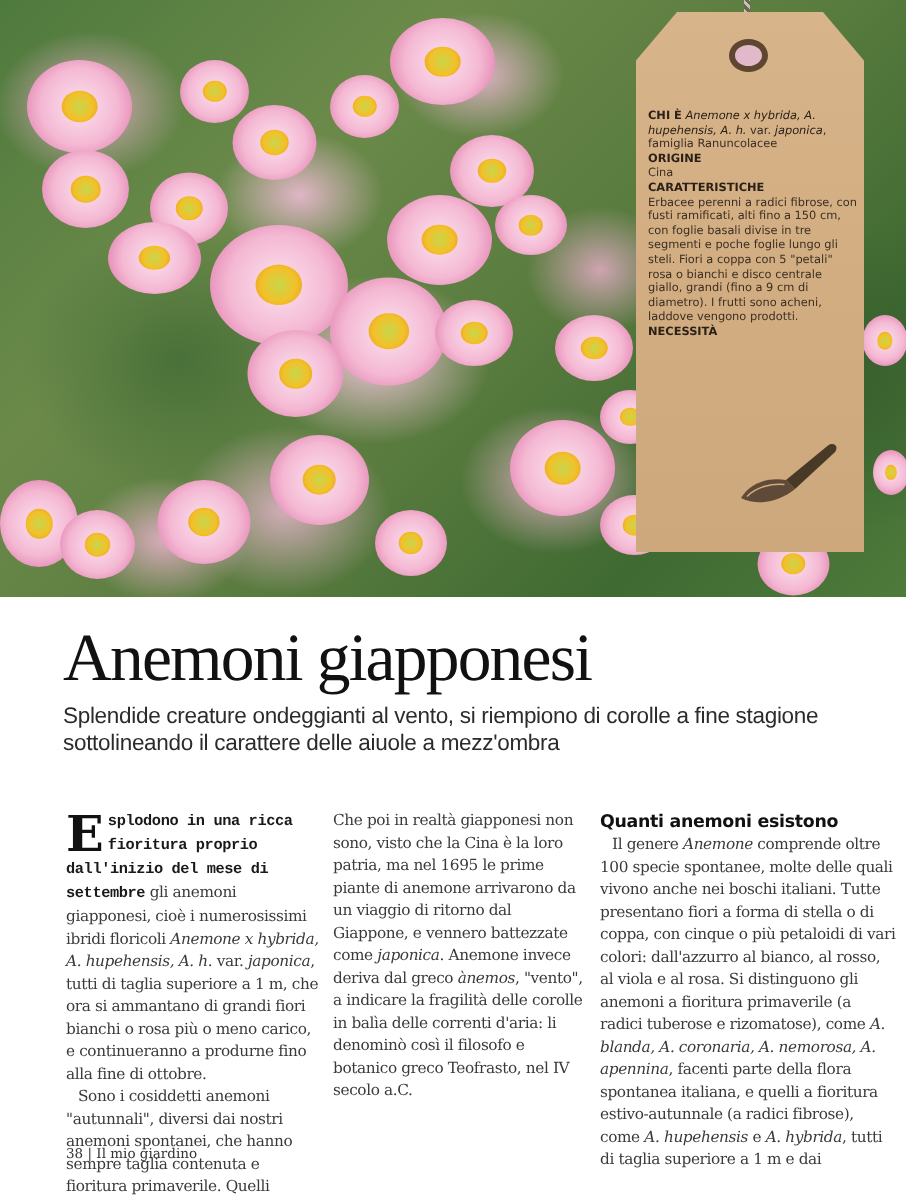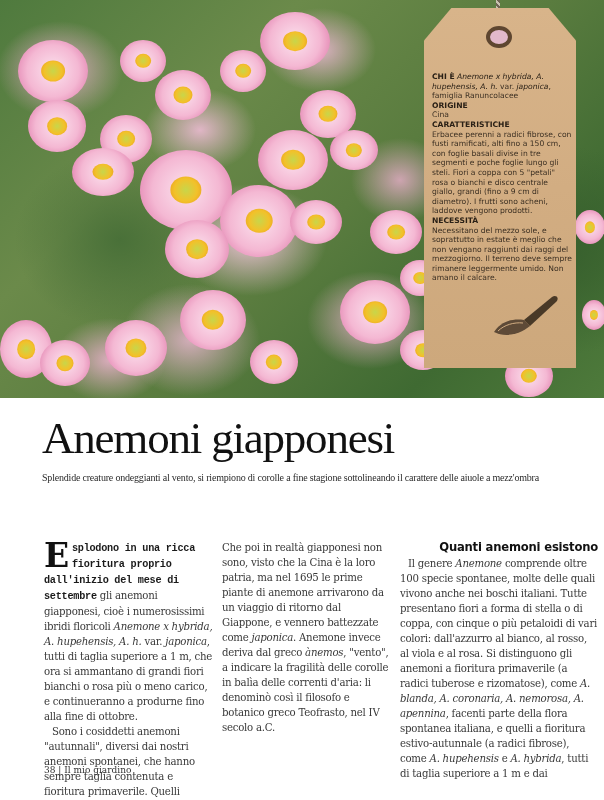--- a/index.html
+++ b/index.html
@@ -57,21 +57,21 @@
   .trowel { position: absolute; left: 490px; top: 292px; width: 72px; height: 46px; }
 
   
   .title {
     position: absolute; left: 42px; top: 412px;
     font-family: Liberation Serif, serif; font-weight: 200; font-size: 45px; letter-spacing: -1.2px;
     color: #111; line-height: 52px; transform: scaleY(1.0);
   }
   .subtitle {
     position: absolute; left: 42px; top: 469px; width: 540px;
-    font-family: Liberation Serif, serif; font-size: 10px; line-height: 18px; color: #2b2b2b;
+    font-family: Liberation Sans, sans-serif; font-size: 15px; line-height: 18px; color: #2b2b2b;
     letter-spacing: -0.2px;
   }
 
   
   .col {
     position: absolute; top: 540px; font-size: 10.2px; line-height: 15px; color: #3a3a3a;
     font-family: "DejaVu Serif", serif; letter-spacing: -0.25px;
   }
   .col1 { left: 44px; width: 170px; }
   .col2 { left: 222px; width: 168px; }
@@ -79,21 +79,21 @@
   .col p { margin: 0; }
   .col p + p { text-indent: 8px; }
   .dropcap {
     float: left; font-size: 33px; line-height: 28px; font-weight: bold; color: #111;
     margin: 2px 3px 0 0; font-family: "DejaVu Serif", serif;
   }
   .lead { font-weight: bold; color: #1a1a1a; font-family: Liberation Mono, monospace; }
   .it { font-style: italic; }
   .sec-head {
     font-family: "DejaVu Sans", sans-serif; font-weight: bold; font-size: 11.6px; color: #111;
-    line-height: 15px; margin-bottom: 1px; letter-spacing: -0.2px; text-align: right;
+    line-height: 15px; margin-bottom: 1px; letter-spacing: -0.2px;
   }
   .col3 .intro { text-indent: 8px; }
 
   .footer {
     position: absolute; left: 44px; top: 765px; font-size: 9px; color: #333;
     font-family: "DejaVu Serif", serif;
   }
 </style>
 </head>
 <body>
@@ -217,21 +217,20 @@
     <span class="bold-lead">CHI È</span>
     <span class="it">Anemone x hybrida, A. hupehensis, A. h.</span>
     <span>var.</span>
     <span class="it">japonica</span><span>, famiglia Ranuncolacee</span>
   </div>
   <span class="head">ORIGINE</span>
   <div>Cina</div>
   <span class="head">CARATTERISTICHE</span>
   <div>Erbacee perenni a radici fibrose, con fusti ramificati, alti fino a 150 cm, con foglie basali divise in tre segmenti e poche foglie lungo gli steli. Fiori a coppa con 5 "petali" rosa o bianchi e disco centrale giallo, grandi (fino a 9 cm di diametro). I frutti sono acheni, laddove vengono prodotti.</div>
   <span class="head">NECESSITÀ</span>
-  <div>Necessitano del mezzo sole, e soprattutto in estate è meglio che non vengano raggiunti dai raggi del mezzogiorno. Il terreno deve sempre rimanere leggermente umido. Non amano il calcare.</div>
 </div>
 <svg class="trowel" viewBox="0 0 72 46">
   <path d="M4 40 C10 30, 22 26, 34 28 L40 34 C30 42, 16 46, 4 40 Z" fill="#4a3a2a" opacity="0.85"></path>
   <path d="M34 28 L40 34 L66 10 C70 6, 66 2, 62 5 Z" fill="#3a2c1e" opacity="0.9"></path>
   <path d="M8 39 C14 33, 24 30, 33 31" stroke="#d2ad82" stroke-width="1" fill="none"></path>
 </svg>
 
 <h1 class="title">Anemoni giapponesi</h1>
 <div class="subtitle">Splendide creature ondeggianti al vento, si riempiono di corolle a fine stagione sottolineando il carattere delle aiuole a mezz'ombra</div>
 

